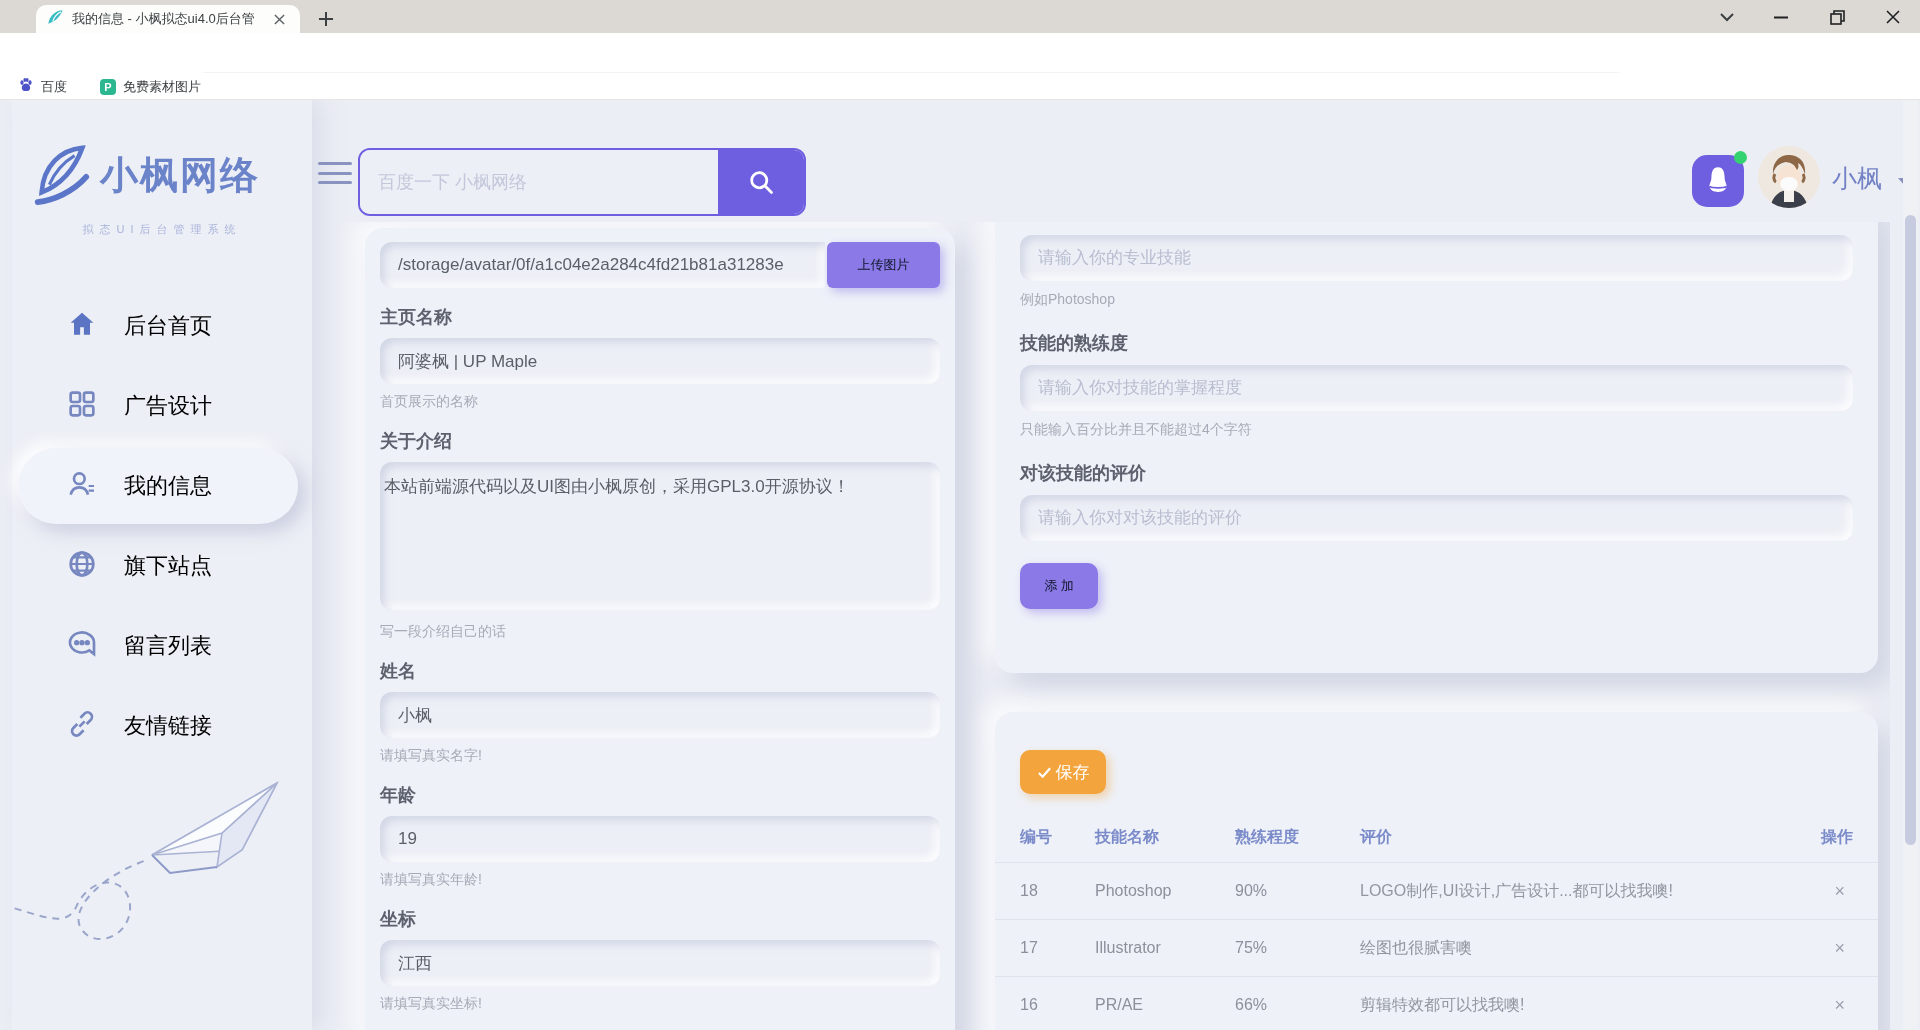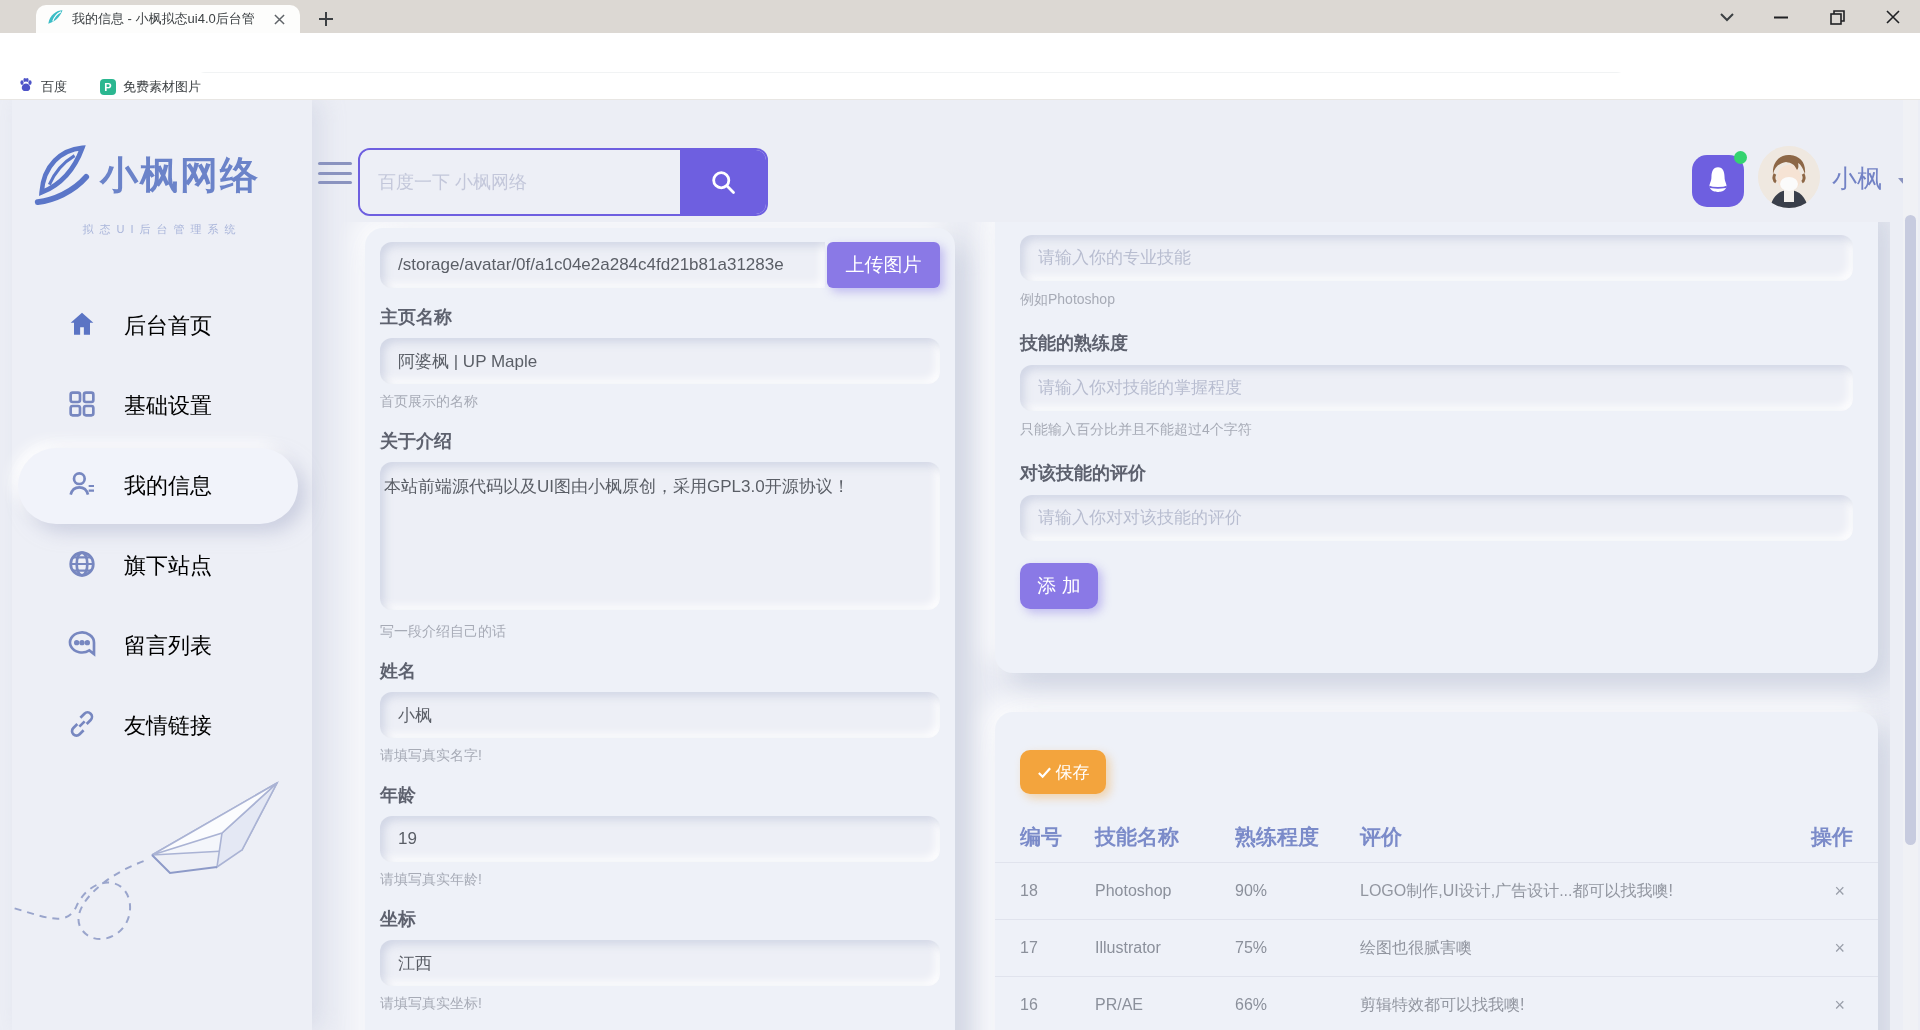--- a/index.html
+++ b/index.html
@@ -35,44 +35,44 @@
   .menu { position:absolute; left:0; top:186px; width:300px; }
   .menu-item { position:relative; height:80px; display:flex; align-items:center; padding-left:54px; gap:26px; cursor:pointer; }
   .menu-item .mi-label { font-size:22px; color:#000000; }
   .menu-item.active::before { content:""; position:absolute; left:6px; top:2px; width:280px; height:76px; background:#f1f3fa; border-radius:38px; box-shadow:8px 8px 18px rgba(174,181,205,.55), -6px -6px 14px #ffffff; }
   .menu-item > * { position:relative; }
   .plane { position:absolute; left:0; top:655px; }
 
   
   .hamburger { position:absolute; left:318px; top:62px; width:34px; height:22px; display:flex; flex-direction:column; justify-content:space-between; cursor:pointer; }
   .hamburger div { height:3px; background:#8a93bf; border-radius:2px; }
-  .searchbox { position:absolute; left:358px; top:48px; width:410px; height:68px; border:2px solid #6e5fe0; border-radius:12px; display:flex; overflow:hidden; background:#edeff6; }
+  .searchbox { position:absolute; left:358px; top:48px; width:448px; height:68px; border:2px solid #6e5fe0; border-radius:12px; display:flex; overflow:hidden; background:#edeff6; }
   .searchbox input { flex:1; border:none; outline:none; background:#edeff6; font-size:18px; padding:0 18px; color:#5a5e66; font-family:inherit; }
   .searchbox input::placeholder { color:#c3c7da; }
   .search-btn { width:86px; background:#6e5fe0; border:none; display:flex; align-items:center; justify-content:center; cursor:pointer; }
   .qq-btn { position:absolute; left:1692px; top:55px; width:52px; height:52px; background:#6e5fe0; border-radius:15px; display:flex; align-items:center; justify-content:center; cursor:pointer; }
   .qq-dot { position:absolute; left:1734px; top:51px; width:13px; height:13px; border-radius:50%; background:#34d36f; }
   .user-avatar { position:absolute; left:1758px; top:46px; width:62px; height:62px; border-radius:50%; overflow:hidden; background:#efe9e2; cursor:pointer; }
   .user-name { position:absolute; left:1832px; top:62px; font-size:25px; color:#7282c5; cursor:pointer; }
   .user-caret { position:absolute; left:1898px; top:78px; width:0; height:0; border-left:6px solid transparent; border-right:6px solid transparent; border-top:7px solid #8a93bf; }
 
   
   .content-clip { position:absolute; left:300px; top:122px; width:1590px; height:808px; overflow:hidden; }
   .card { position:absolute; background:#eef1f8; border-radius:18px; box-shadow:14px 14px 28px rgba(174,181,205,.45), -10px -10px 22px rgba(255,255,255,.85); }
 
   .field-label { font-size:18px; font-weight:bold; color:#5d616e; }
   .neu-input { width:100%; height:46px; border:none; outline:none; border-radius:12px; background:#edeff6; box-shadow:inset 4px 4px 9px rgba(174,181,208,.45), inset -4px -4px 9px #ffffff; font-size:17px; color:#5a5e66; padding:0 18px; font-family:inherit; }
   .neu-input::placeholder { color:#b8bdd0; }
   textarea.neu-input { height:148px; padding:12px 4px; resize:none; line-height:1.5; }
   .helper { font-size:14px; color:#a7abb6; }
-  .btn-purple { background:#8a79e6; color:#ffffff; border:none; border-radius:9px; font-size:19px; cursor:pointer; font-family:Liberation Sans, sans-serif; box-shadow:4px 4px 10px rgba(138,121,230,.45); }
+  .btn-purple { background:#8a79e6; color:#0f172a; border:none; border-radius:9px; font-size:13px; cursor:pointer; font-family:Liberation Serif, serif; box-shadow:4px 4px 10px rgba(138,121,230,.45); }
   .btn-orange { background:#f3a43d; color:#fff; border:none; border-radius:10px; font-size:17px; cursor:pointer; font-family:inherit; display:flex; align-items:center; justify-content:center; gap:4px; box-shadow:4px 4px 10px rgba(243,164,61,.4); }
 
   .skill-grid { display:grid; grid-template-columns:75px 140px 125px 1fr 80px; align-items:center; padding:0 25px; }
-  .tbl-head { color:#7b8bc9; font-weight:bold; font-size:21px; height:50px; }
+  .tbl-head { color:#7b8bc9; font-weight:bold; font-size:16px; height:50px; }
   .tbl-head .op { text-align:right; }
   .tbl-row { height:57px; border-top:1px solid #e0e3ed; color:#8b909b; font-size:16px; }
   .tbl-row .review { color:#9296a0; }
   .tbl-row .del { text-align:right; font-size:18px; color:#9ba0ab; cursor:pointer; padding-right:8px; }
 
   
   .scrollbar-track { position:absolute; left:1903px; top:0px; width:15px; height:930px; background:#f0f1f5; }
   .scrollbar-thumb { position:absolute; left:2px; top:115px; width:11px; height:630px; background:#c7cbdf; border-radius:6px; }
 </style>
 </head>
@@ -244,21 +244,21 @@
       </div>
       <div class="menu-item">
         <span>
           <svg width="32" height="32" viewBox="0 0 24 24" fill="none" stroke="#7787c0" stroke-width="2">
               <rect x="3.5" y="3.5" width="7" height="7" rx="1.5"></rect>
               <rect x="13.5" y="3.5" width="7" height="7" rx="1.5"></rect>
               <rect x="3.5" y="13.5" width="7" height="7" rx="1.5"></rect>
               <rect x="13.5" y="13.5" width="7" height="7" rx="1.5"></rect>
             </svg>
         </span>
-        <span class="mi-label">基础设置</span>
+        <span class="mi-label">广告设计</span>
       </div>
       <div class="menu-item active">
         <span>
           <svg width="32" height="32" viewBox="0 0 24 24" fill="none" stroke="#7787c0" stroke-width="2">
               <circle cx="10" cy="8" r="4"></circle>
               <path d="M3.5 20 c1-4 4-5.5 6.5-5.5 s5.5 1.5 6.5 5.5"></path>
               <path d="M17 13.5 h4 M17 17 h4" stroke-width="1.6"></path>
             </svg>
         </span>
         <span class="mi-label">我的信息</span>

